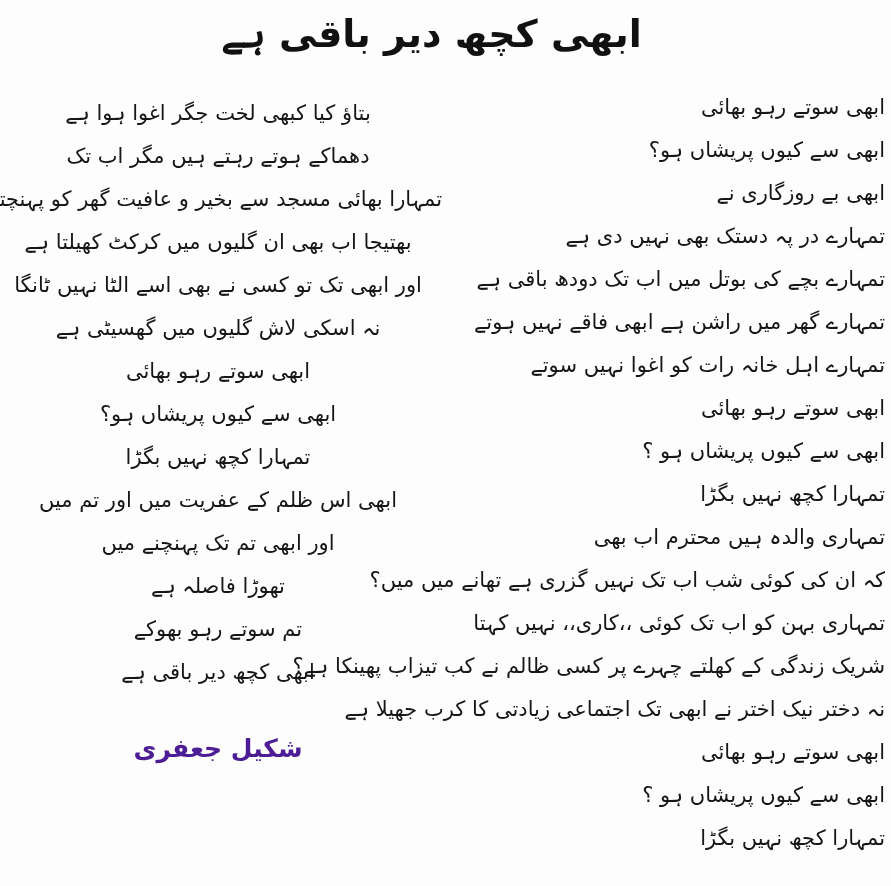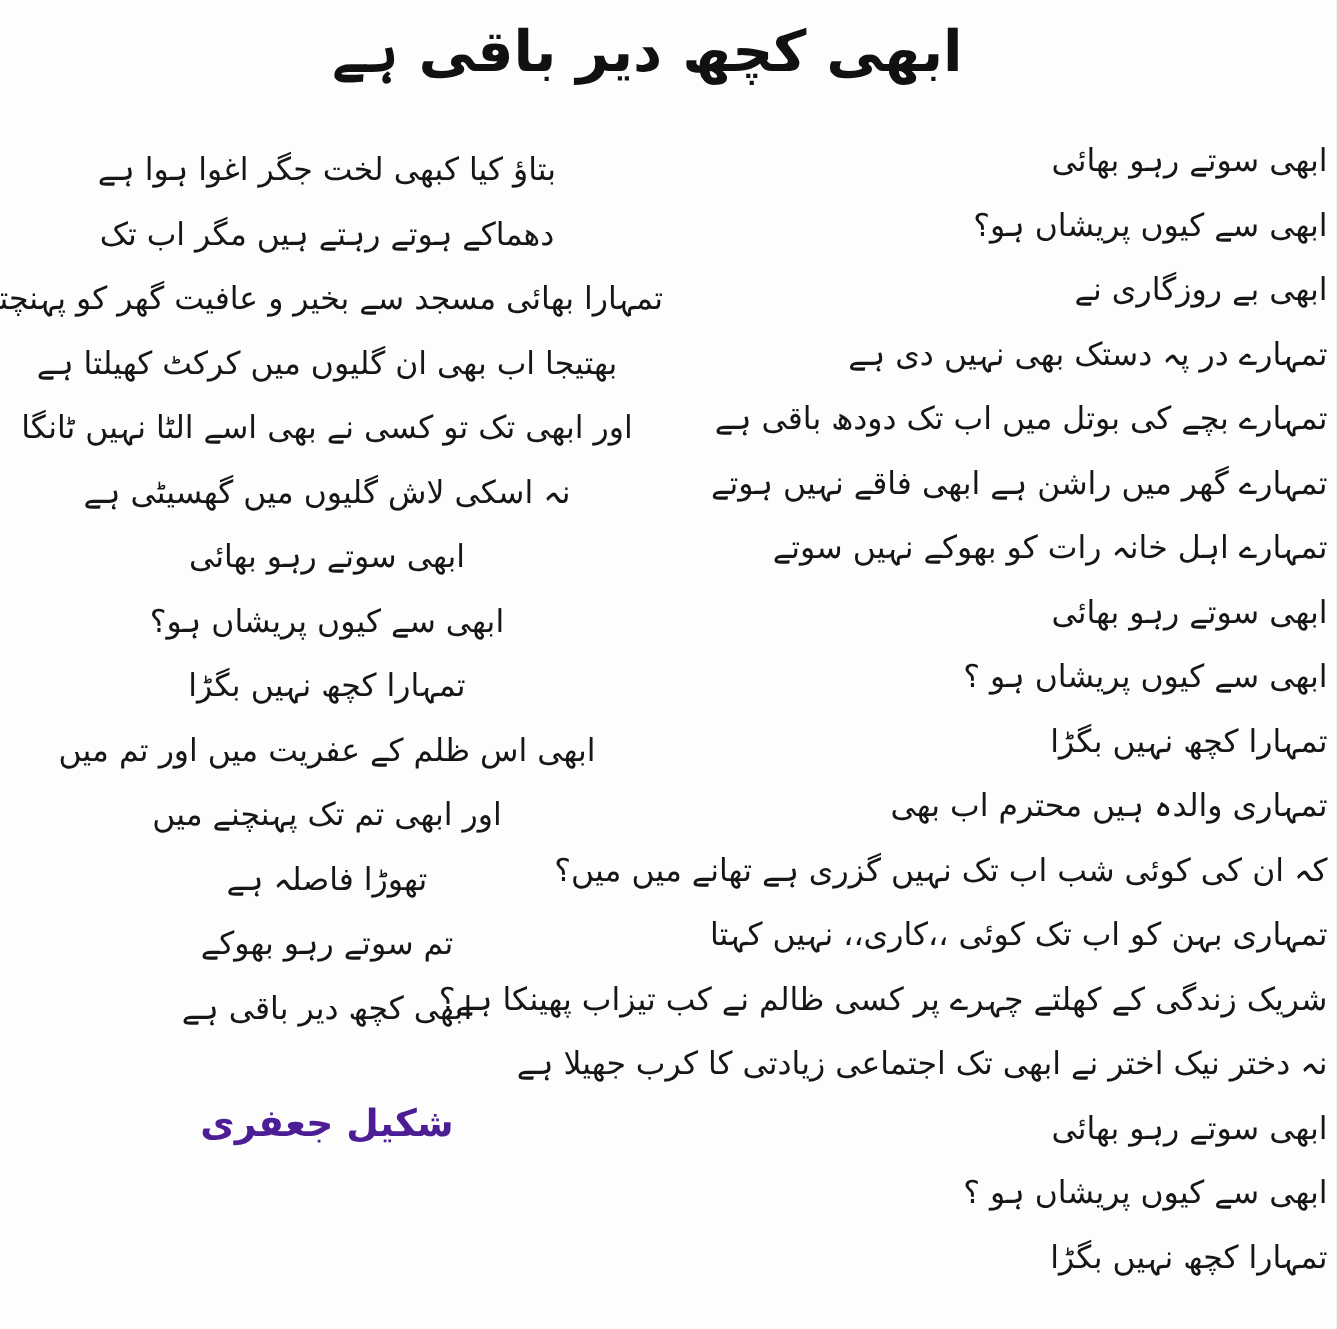--- a/index.html
+++ b/index.html
@@ -65,21 +65,21 @@
 
   <div class="poem-title">ابھی کچھ دیر باقی ہے</div>
 
   <div class="col col-right">
     <div class="line">ابھی سوتے رہو بھائی</div>
     <div class="line">ابھی سے کیوں پریشاں ہو؟</div>
     <div class="line">ابھی بے روزگاری نے</div>
     <div class="line">تمہارے در پہ دستک بھی نہیں دی ہے</div>
     <div class="line">تمہارے بچے کی بوتل میں اب تک دودھ باقی ہے</div>
     <div class="line">تمہارے گھر میں راشن ہے ابھی فاقے نہیں ہوتے</div>
-    <div class="line">تمہارے اہل خانہ رات کو بھوکے نہیں سوتے</div>
+    <div class="line">تمہارے اہل خانہ رات کو اغوا نہیں سوتے</div>
     <div class="line">ابھی سوتے رہو بھائی</div>
     <div class="line">ابھی سے کیوں پریشاں ہو ؟</div>
     <div class="line">تمہارا کچھ نہیں بگڑا</div>
     <div class="line">تمہاری والدہ ہیں محترم اب بھی</div>
     <div class="line">کہ ان کی کوئی شب اب تک نہیں گزری ہے تھانے میں میں؟</div>
     <div class="line">تمہاری بہن کو اب تک کوئی ،،کاری،، نہیں کہتا</div>
     <div class="line">شریک زندگی کے کھلتے چہرے پر کسی ظالم نے کب تیزاب پھینکا ہے؟</div>
     <div class="line">نہ دختر نیک اختر نے ابھی تک اجتماعی زیادتی کا کرب جھیلا ہے</div>
     <div class="line">ابھی سوتے رہو بھائی</div>
     <div class="line">ابھی سے کیوں پریشاں ہو ؟</div>

